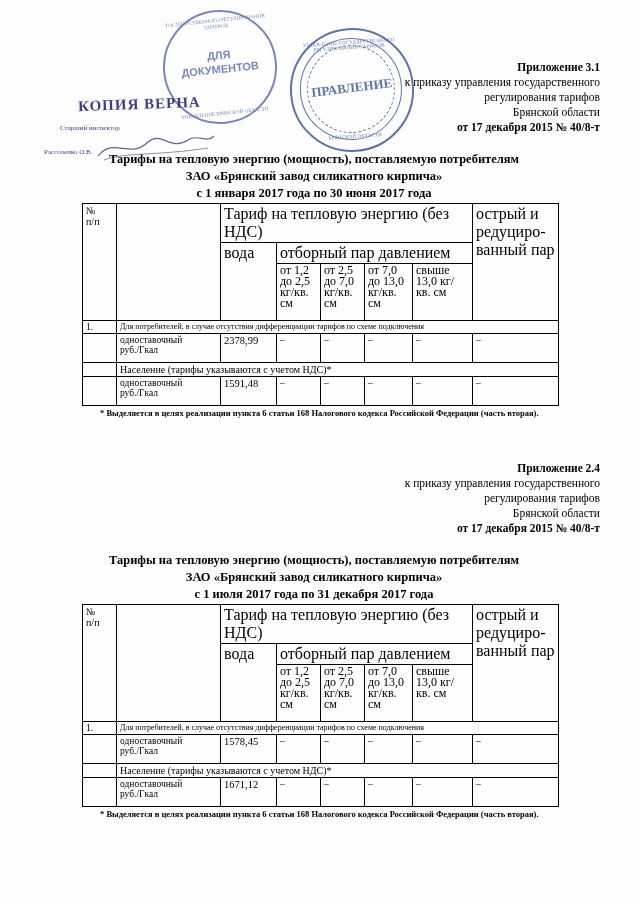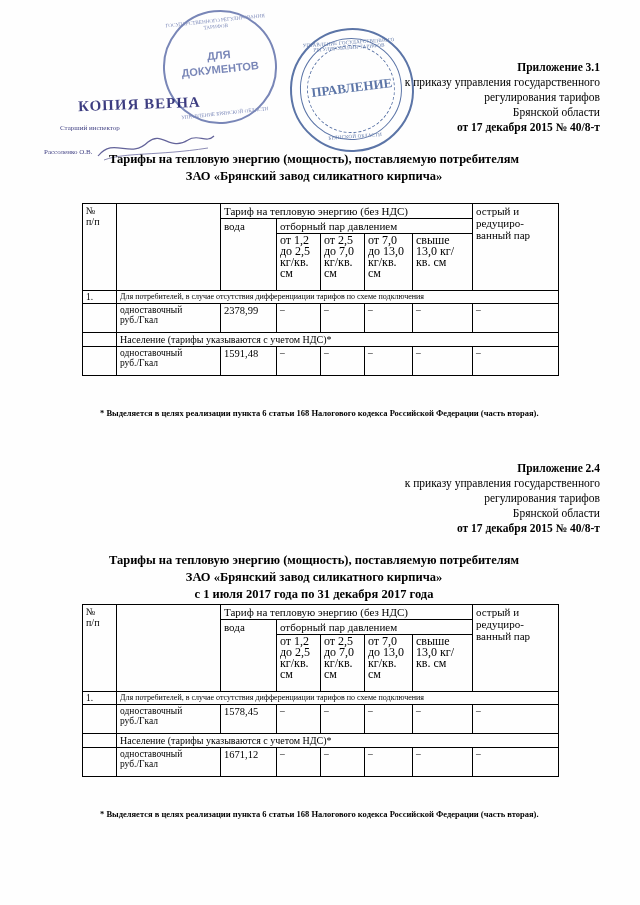--- a/index.html
+++ b/index.html
@@ -179,21 +179,21 @@
   }
   table.t td, table.t th {
     border: 1px solid #000;
     padding: 1px 3px;
     vertical-align: top;
     font-weight: normal;
     text-align: left;
   }
   .c { text-align: center; }
   .mid { vertical-align: middle; }
-  .hcell { text-align: center; vertical-align: middle; font-size: 11px; }
+  .hcell { text-align: center; vertical-align: middle; font-size: 16px; }
   .sub { font-size: 12px; line-height: 11px; }
   .small-note { font-size: 8px; line-height: 10px; }
   .val { font-size: 10.5px; }
   .pad-l { padding-left: 6px; margin-top: 20px; }
 
   .footnote {
     position: absolute;
     font-size: 8.5px;
     line-height: 12px;
     font-weight: bold;
@@ -233,20 +233,21 @@
     <div class="b">Приложение 3.1</div>
     <div>к приказу управления  государственного</div>
     <div>регулирования тарифов</div>
     <div>Брянской области</div>
     <div class="b">от 17 декабря 2015 № 40/8-т</div>
   </div>
 
   <div class="title" style="top:151px;">
     <div>Тарифы на тепловую энергию (мощность), поставляемую потребителям</div>
     <div>ЗАО «Брянский завод силикатного кирпича»</div>
+    <div>с 1 января 2017 года по 30 июня 2017 года</div>
   </div>
 
   <table class="t" style="left:82px; top:203px; width:476px;">
     <colgroup>
       <col style="width:34px">
       <col style="width:104px">
       <col style="width:56px">
       <col style="width:44px">
       <col style="width:44px">
       <col style="width:48px">

